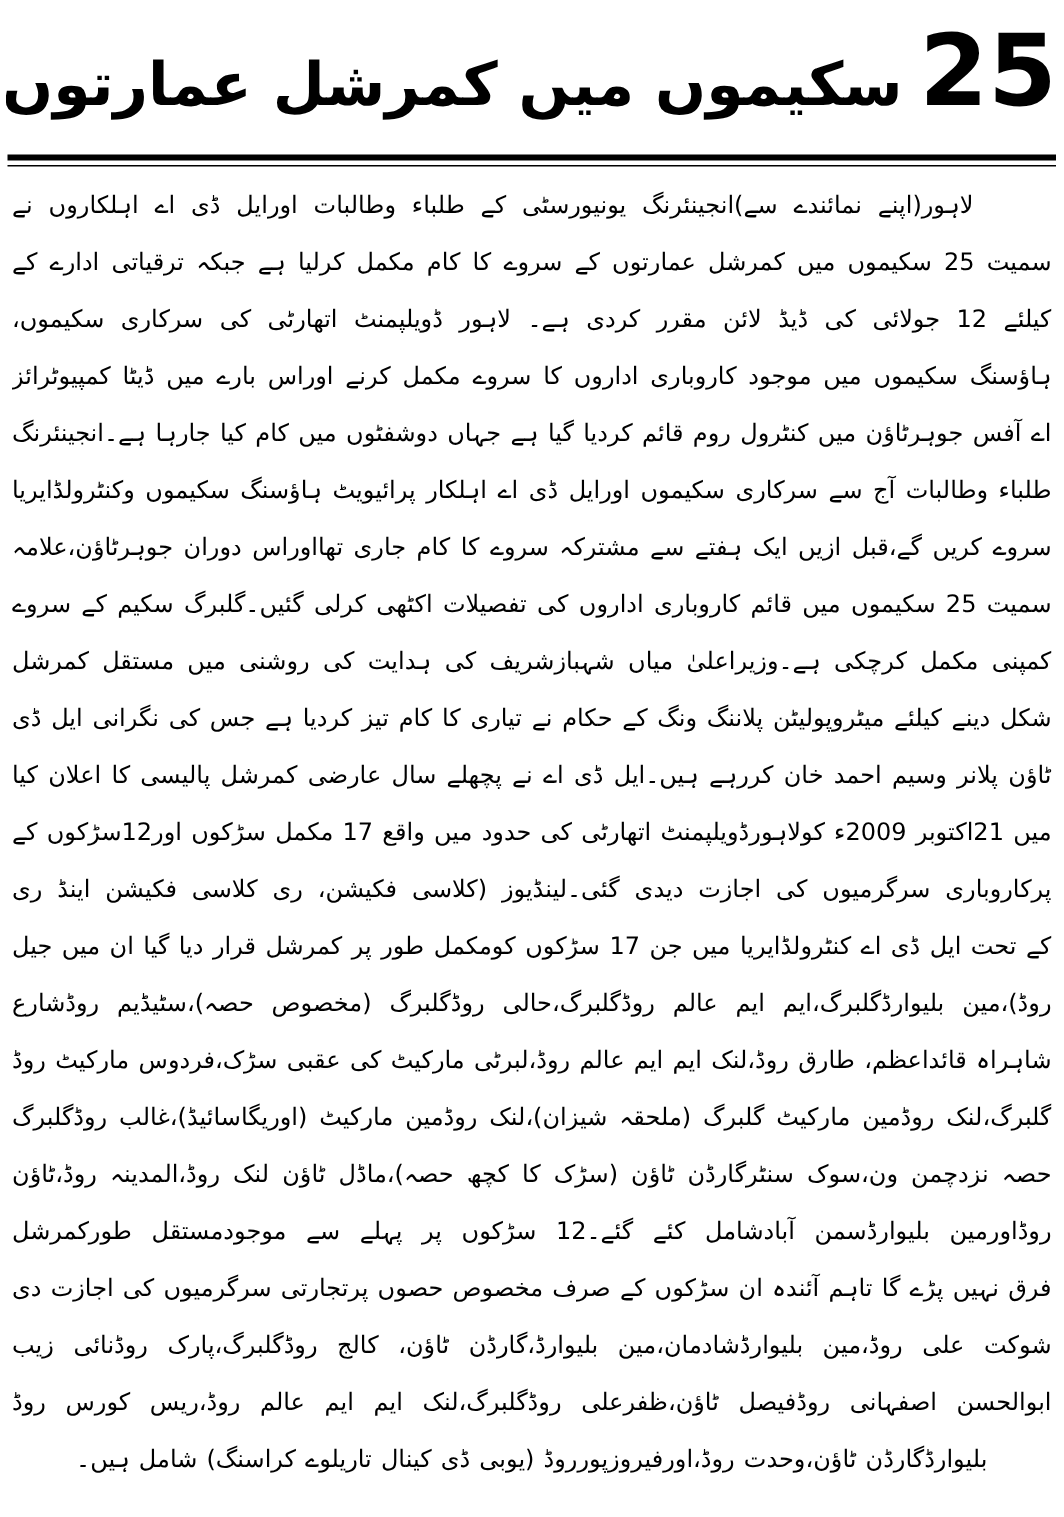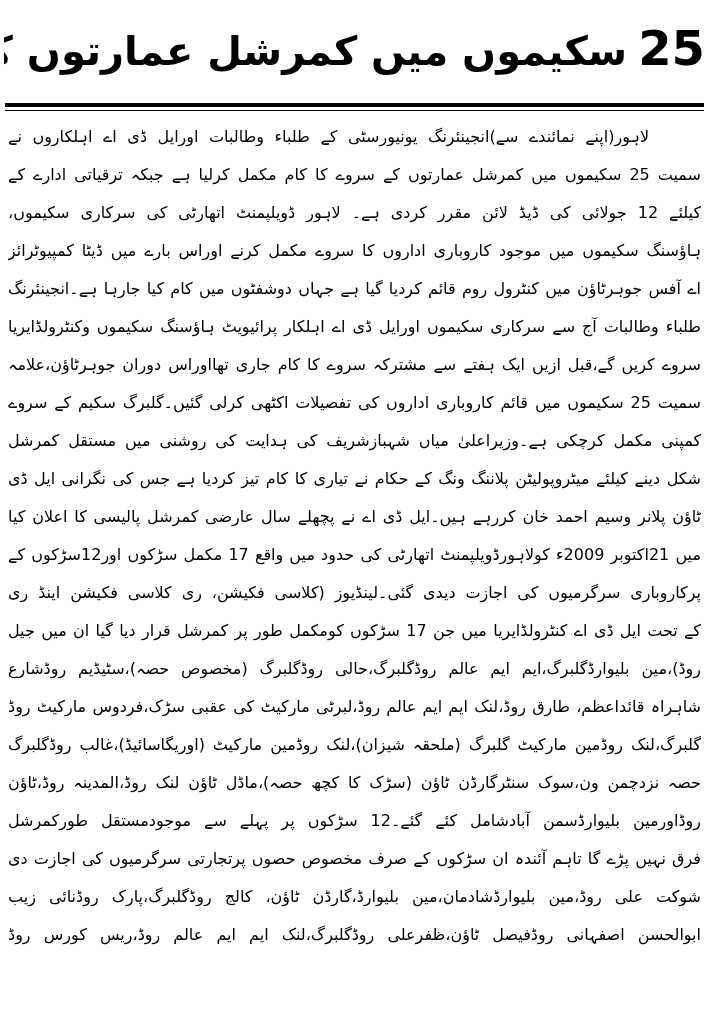--- a/index.html
+++ b/index.html
@@ -26,21 +26,21 @@
     unicode-bidi: plaintext;
     text-align: justify;
     text-align-last: justify;
     height: 98px;
     line-height: 92px;
     overflow: hidden;
     white-space: nowrap;
     font-weight: bold;
   }
   .headline-number {
-    font-size: 48px;
+    font-size: 66px;
     font-weight: bold;
     letter-spacing: -2px;
     vertical-align: baseline;
   }
   .headline-text {
     font-size: 40px;
     font-weight: bold;
   }
   .rule-thick {
     height: 4px;
@@ -100,15 +100,16 @@
       <div class="line" dir="rtl">پرکاروباری سرگرمیوں کی اجازت دیدی گئی۔لینڈیوز (کلاسی فکیشن، ری کلاسی فکیشن اینڈ ری ڈویلپمنٹ) رولز 2009ء</div>
       <div class="line" dir="rtl">کے تحت ایل ڈی اے کنٹرولڈایریا میں جن 17 سڑکوں کومکمل طور پر کمرشل قرار دیا گیا ان میں جیل روڈ (غوث الاعظم</div>
       <div class="line" dir="rtl">روڈ)،مین بلیوارڈگلبرگ،ایم ایم عالم روڈگلبرگ،حالی روڈگلبرگ (مخصوص حصہ)،سٹیڈیم روڈشارع نورجہاں گلبرگ،</div>
       <div class="line" dir="rtl">شاہراہ قائداعظم، طارق روڈ،لنک ایم ایم عالم روڈ،لبرٹی مارکیٹ کی عقبی سڑک،فردوس مارکیٹ روڈ (علی زیب روڈ)</div>
       <div class="line" dir="rtl">گلبرگ،لنک روڈمین مارکیٹ گلبرگ (ملحقہ شیزان)،لنک روڈمین مارکیٹ (اوریگاسائیڈ)،غالب روڈگلبرگ کامختص</div>
       <div class="line" dir="rtl">حصہ نزدچمن ون،سوک سنٹرگارڈن ٹاؤن (سڑک کا کچھ حصہ)،ماڈل ٹاؤن لنک روڈ،المدینہ روڈ،ٹاؤن شپ،باگڑیاں</div>
       <div class="line" dir="rtl">روڈاورمین بلیوارڈسمن آبادشامل کئے گئے۔12 سڑکوں پر پہلے سے موجودمستقل طورکمرشل جائیدادوں کی حیثیت پرکوئی</div>
       <div class="line" dir="rtl">فرق نہیں پڑے گا تاہم آئندہ ان سڑکوں کے صرف مخصوص حصوں پرتجارتی سرگرمیوں کی اجازت دی گئی،ان میں مولانا</div>
       <div class="line" dir="rtl">شوکت علی روڈ،مین بلیوارڈشادمان،مین بلیوارڈ،گارڈن ٹاؤن، کالج روڈگلبرگ،پارک روڈنائی زیب ایونیو،گلبرگ،</div>
       <div class="line" dir="rtl">ابوالحسن اصفہانی روڈفیصل ٹاؤن،ظفرعلی روڈگلبرگ،لنک ایم ایم عالم روڈ،ریس کورس روڈ (شادمان)،لنک روڈمین</div>
+      <div class="line last" dir="rtl">بلیوارڈگارڈن ٹاؤن،وحدت روڈ،اورفیروزپورروڈ (یوبی ڈی کینال تاریلوے کراسنگ) شامل ہیں۔</div>
     </main>
 
 </div>
 
 </body></html>

